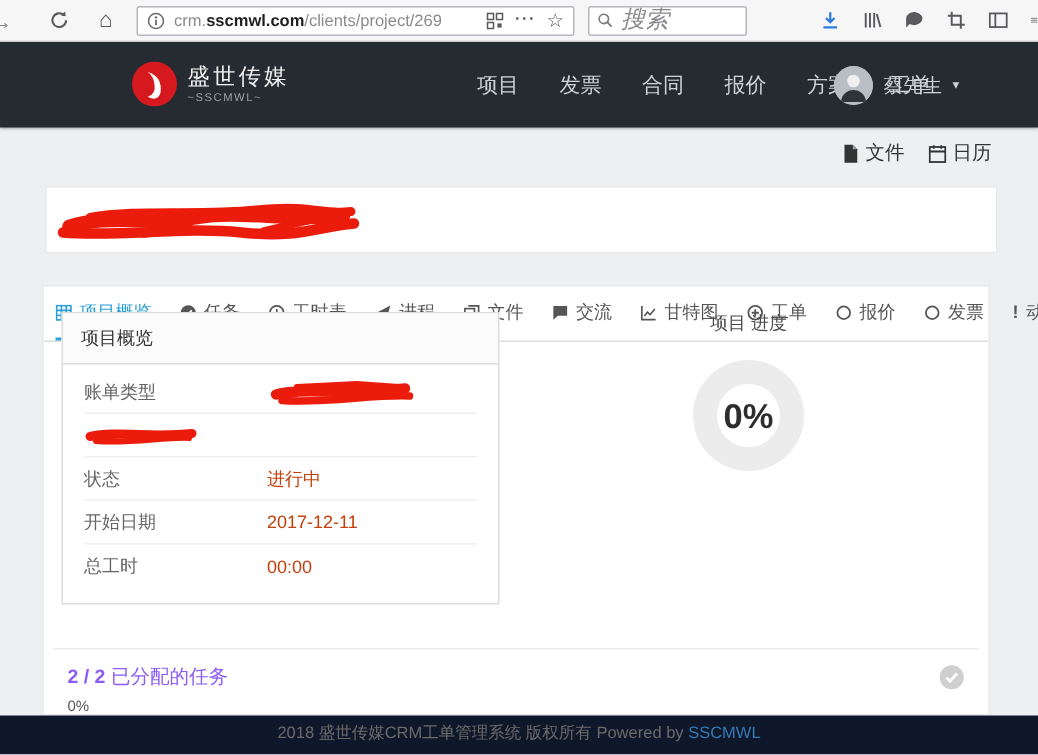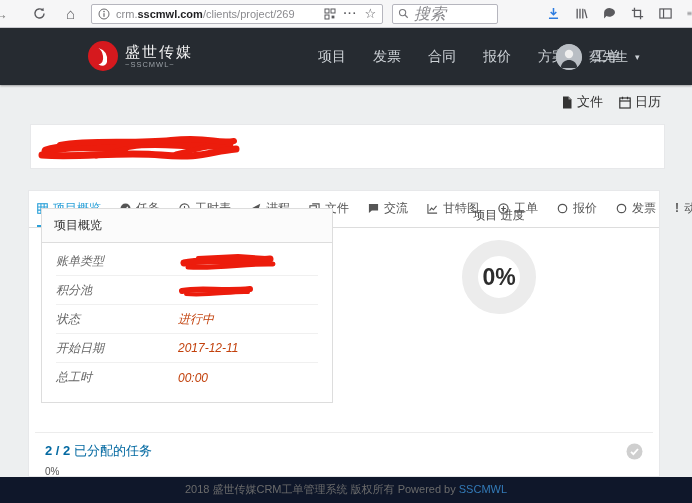--- a/index.html
+++ b/index.html
@@ -92,38 +92,38 @@
   .excl { font-weight:bold; font-size:12px; }
 
   .overview-card {
     position:absolute; left:12px; top:17px; width:292px;
     background:#fff; border:1px solid #ddd;
   }
   .card-header {
     padding:8px 12px; font-size:12px; color:#333;
     background:#fbfbfb; border-bottom:1px solid #ddd;
   }
-  .card-body { padding:4px 14px 10px;font-style:italic; }
+  .card-body { padding:4px 14px 10px; }
   .orow { display:flex; align-items:center; min-height:29px; border-bottom:1px solid #f0f0f0; font-size:12px; }
   .orow:last-child { border-bottom:none; }
   .orow .lbl { flex:0 0 122px; color:#666; }
   .orow .val { color:#c2410c; }
 
   .progress-block { position:absolute; left:340px; top:16px; width:260px; text-align:center; }
   .progress-title { font-size:12px; color:#4a4a4a; }
   .donut {
     margin:16px auto 0; width:74px; height:74px;
     border:16px solid #ececec; border-radius:50%;
     display:flex; align-items:center; justify-content:center;
   }
   .donut-value { font-size:23px; font-weight:bold; color:#2d2d2d; }
 
   .divider { position:absolute; left:6px; right:6px; top:241px; border-top:1px solid #ececec; }
   .tasks-row { position:absolute; left:16px; right:16px; top:251px; display:flex; align-items:center; }
-  .tasks-text { font-size:13px; color:#0369a1; }
+  .tasks-text { font-size:13px; color:#8b5cf6; }
   .tasks-count { font-weight:bold; }
   .tasks-check { margin-left:auto; }
   .tasks-pct { position:absolute; left:16px; top:275px; font-size:10px; color:#555; }
 
   
   .footer {
     position:absolute; left:0; right:0; bottom:0; height:26px;
     background:#0f172a; text-align:center; font-size:11px; color:#6b6b6b;
     line-height:24px;
   }
@@ -349,21 +349,20 @@
     <div class="card-body">
       <div class="orow">
         <span class="lbl">账单类型</span>
         <svg class="scribble" style="position:static" width="100" height="20" viewBox="0 0 100 20">
           <path d="M6 12 C25 7, 50 13, 92 8" stroke-width="7"></path>
           <path d="M10 16 C40 18, 70 12, 95 13" stroke-width="5"></path>
           <path d="M20 7 L60 5 L88 7" stroke-width="4"></path>
         </svg>
       </div>
       <div class="orow">
-        <span class="lbl">积分池</span>
         <svg class="scribble" style="position:static" width="76" height="16" viewBox="0 0 76 16">
           <path d="M4 9 C22 5, 45 10, 72 7" stroke-width="6"></path>
           <path d="M8 12 C30 14, 55 9, 70 10" stroke-width="4"></path>
         </svg>
       </div>
       <div class="orow">
         <span class="lbl">状态</span>
         <span class="val">进行中</span>
       </div>
       <div class="orow">

